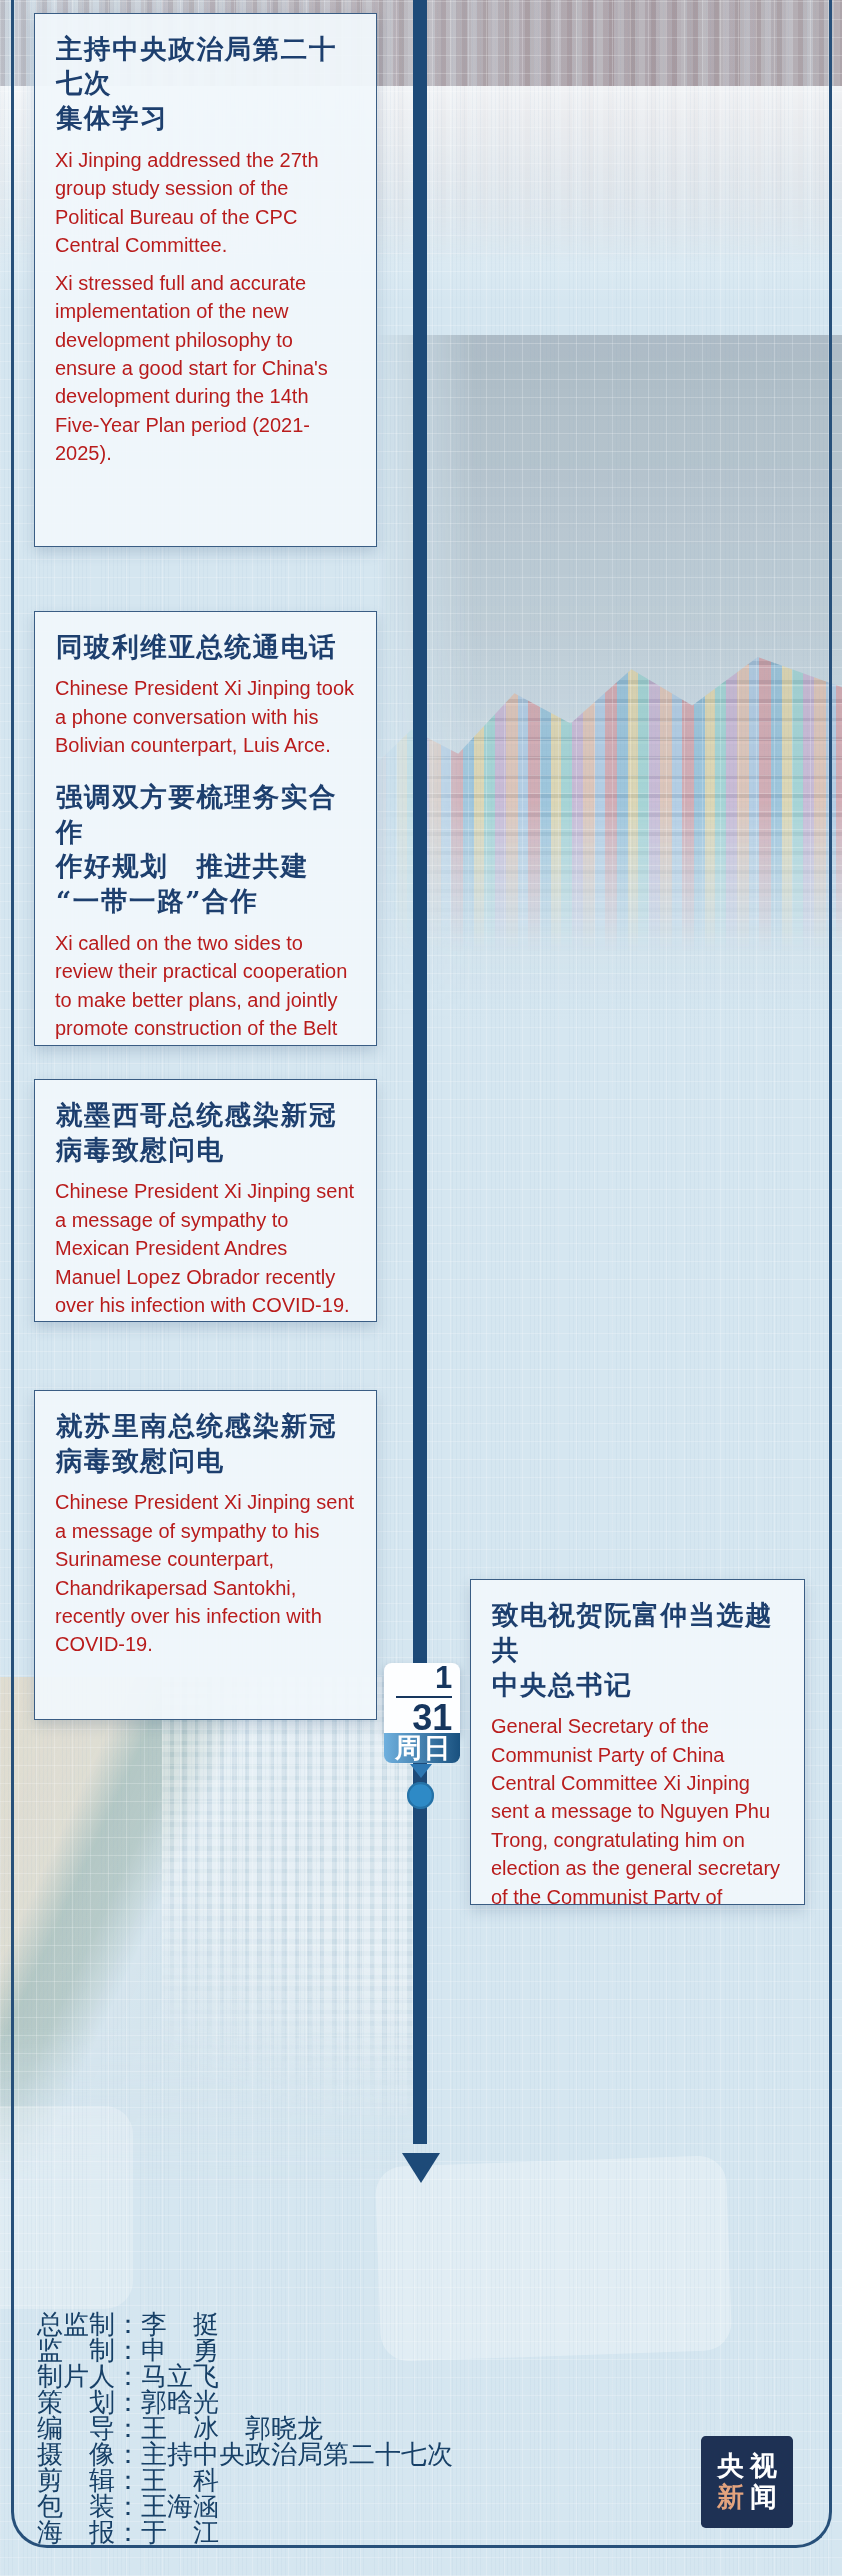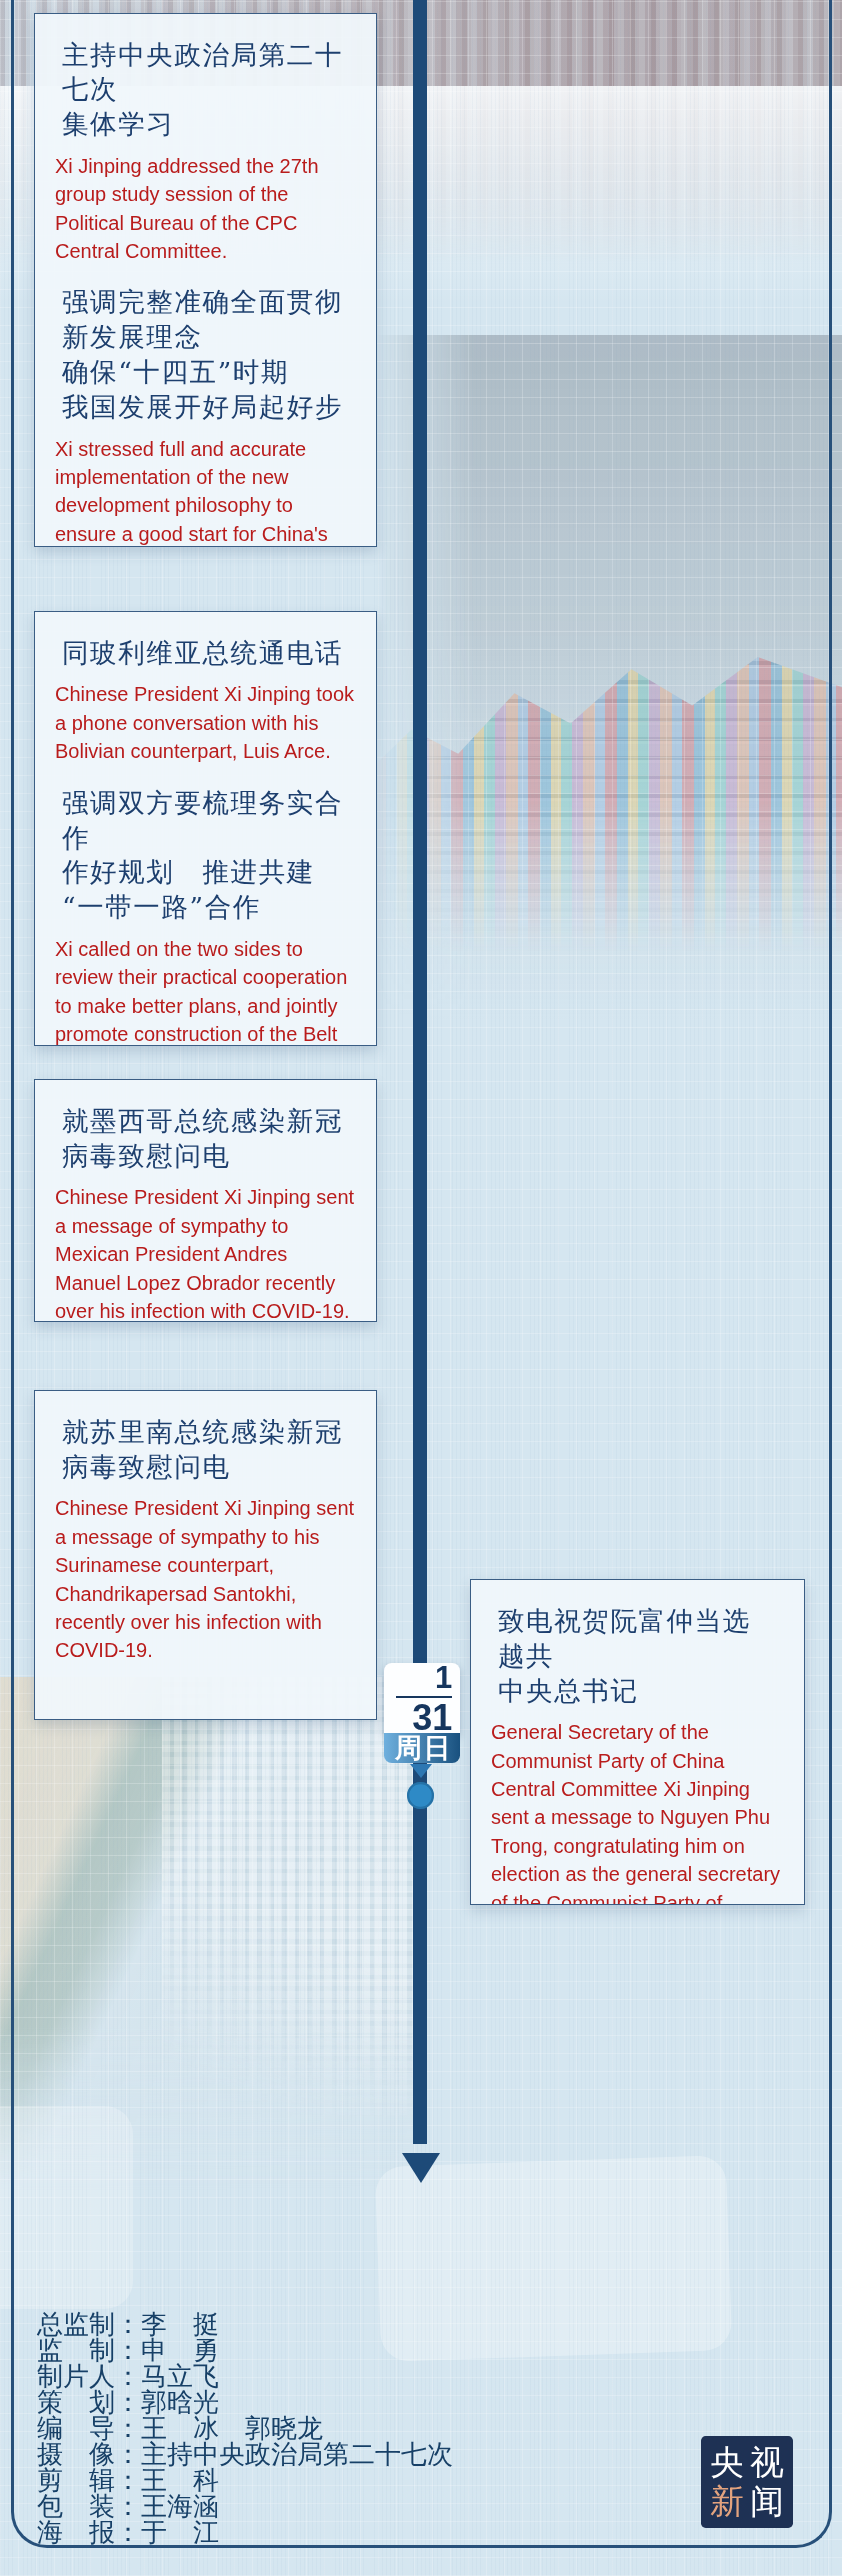--- a/index.html
+++ b/index.html
@@ -58,21 +58,21 @@
   .timeline{position:absolute;left:413px;top:0;width:14px;height:2144px;background:#1d4a78;z-index:2;}
   .timeline-arrow{position:absolute;left:402px;top:2153px;width:0;height:0;z-index:2;
     border-left:19px solid transparent;border-right:19px solid transparent;border-top:30px solid #1d4a78;}
   .timeline-dot{position:absolute;left:407px;top:1782px;width:26.5px;height:26.5px;border-radius:50%;
     background:#2e8ac6;box-shadow:inset 0 0 0 2.3px rgba(20,70,110,.35);z-index:4;}
 
   
   .card{position:absolute;box-sizing:border-box;background:rgba(240,247,251,.95);
     border:1.6px solid #3a5d84;box-shadow:0 6.2px 12.5px rgba(40,70,110,.18);
     padding:17px 20px;z-index:3;overflow:hidden;}
-  .card h2{margin:7px;font-family:"DejaVu Serif","Liberation Serif",serif;font-weight:400;
+  .card h2{margin:1px;font-family:"DejaVu Serif","Liberation Serif",serif;font-weight:700;
     font-size:26.5px;line-height:1.32;letter-spacing:1.6px;color:#1d3f6e;white-space:pre-line;}
   .card h2.follow{margin-top:20px;}
   .card p{margin:9.4px 0 0;font-size:20px;line-height:1.42;color:#b91c1c;}
   .card-1{left:34px;top:12.5px;width:343px;height:534px;}
   .card-2{left:34px;top:611px;width:343px;height:435px;}
   .card-3{left:34px;top:1079px;width:343px;height:243px;}
   .card-4{left:34px;top:1390px;width:343px;height:330px;}
   .card-5{left:470px;top:1579px;width:335px;height:326px;}
 
   
@@ -88,21 +88,21 @@
   .badge .pointer{position:absolute;left:26px;top:101px;width:0;height:0;
     border-left:11.7px solid transparent;border-right:11.7px solid transparent;border-top:14px solid #2d77b2;}
 
   
   .credits{position:absolute;left:37px;top:2311px;z-index:3;color:#174067;font-size:26px;line-height:26px;}
   .credits div{white-space:pre;}
 
   
   .logo{position:absolute;left:701px;top:2436px;width:92px;height:92px;background:#1e3154;border-radius:4.7px;
     z-index:3;display:flex;flex-direction:column;align-items:center;justify-content:center;gap:1.6px;}
-  .logo .row{font-size:34px;font-weight:normal;color:#ffffff;line-height:1.1;letter-spacing:6.2px;margin-right:-6.2px;}
+  .logo .row{font-size:27px;font-weight:bold;color:#ffffff;line-height:1.1;letter-spacing:6.2px;margin-right:-6.2px;}
   .logo .accent{color:#e3a37e;}
 </style>
 </head>
 <body>
 
 <div class="poster">
 
   <div class="photo-top"></div>
   <div class="fog-top"></div>
   <div class="photo-houses">
@@ -117,24 +117,20 @@
 
   <div class="frame"></div>
   <div class="timeline"></div>
   <div class="timeline-arrow"></div>
   <div class="timeline-dot"></div>
 
   <section class="card card-1">
     <h2>主持中央政治局第二十七次
 集体学习</h2>
     <p>Xi Jinping addressed the 27th group study session of the Political Bureau of the CPC Central Committee.</p>
-    <h2 class="follow">强调完整准确全面贯彻
-新发展理念
-确保“十四五”时期
-我国发展开好局起好步</h2>
     <p>Xi stressed full and accurate implementation of the new development philosophy to ensure a good start for China's development during the 14th Five-Year Plan period (2021-2025).</p>
   </section>
 
   <section class="card card-2">
     <h2>同玻利维亚总统通电话</h2>
     <p>Chinese President Xi Jinping took a phone conversation with his Bolivian counterpart, Luis Arce.</p>
     <h2 class="follow">强调双方要梳理务实合作
 作好规划　推进共建
 “一带一路”合作</h2>
     <p>Xi called on the two sides to review their practical cooperation to make better plans, and jointly promote construction of the Belt and Road cooperation.</p>

